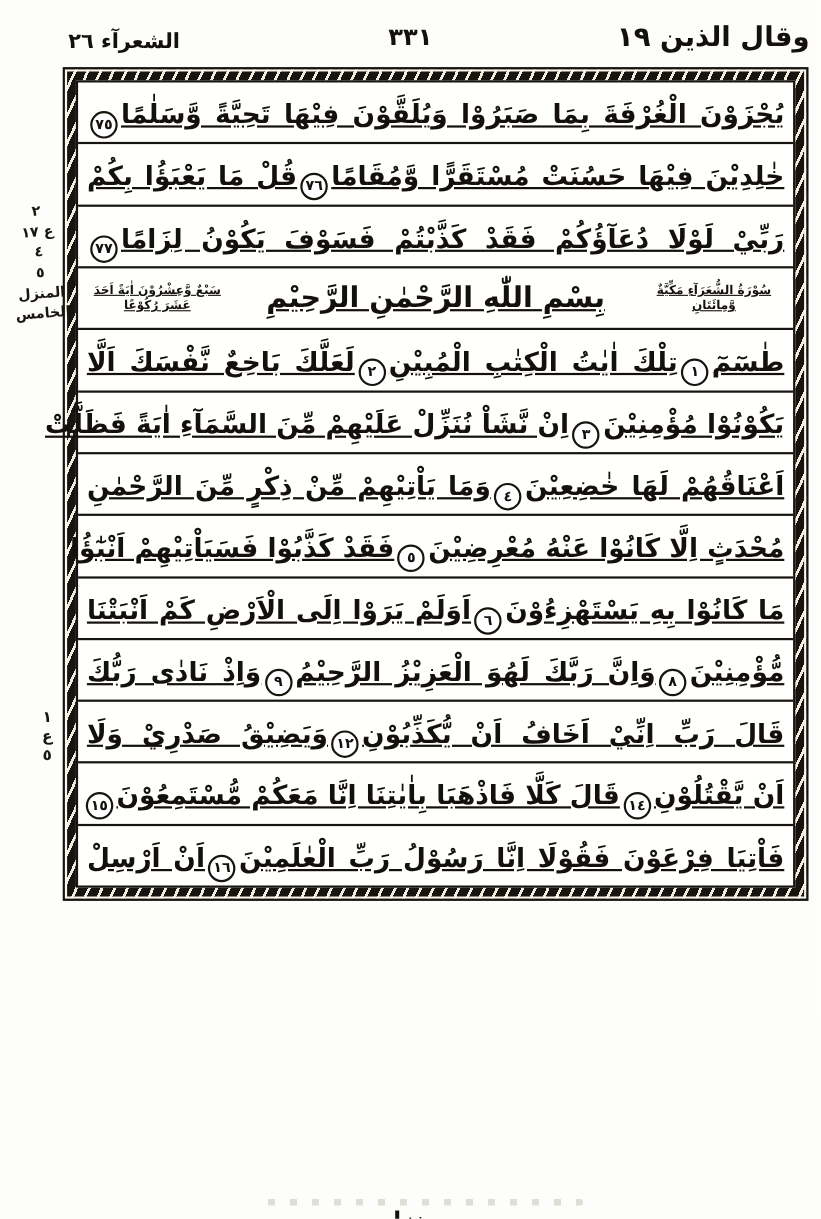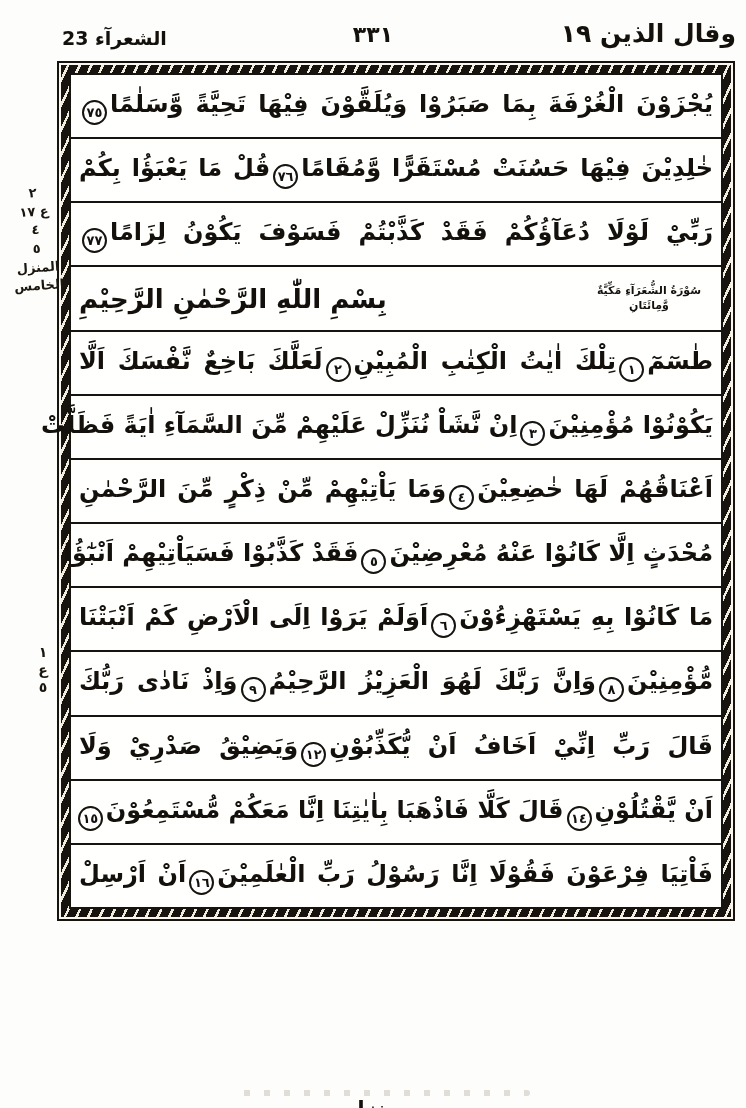--- a/index.html
+++ b/index.html
@@ -8,26 +8,27 @@
     background:#fdfdfb;color:#14110d;
     font-family:"DejaVu Sans",sans-serif;
   }
   
   .runhead{position:absolute;font-weight:700;white-space:nowrap;direction:rtl;}
   #head-left{left:62px;top:27px;font-size:19px;}
   #head-center{left:50%;top:22px;transform:translateX(-50%);font-size:22px;letter-spacing:2px;}
   #head-right{right:10px;top:19px;font-size:25px;}
   
   .frame{
-    position:absolute;left:57px;top:61px;width:678px;height:860px;
+    position:absolute;left:57px;top:61px;width:678px;height:758px;
     box-sizing:border-box;
     border:2px solid #17130e;
     padding:10px;
     background:repeating-linear-gradient(115deg,#17130e 0 8px,#f2ecdf 8px 10.5px);
     box-shadow:inset 0 0 0 2px #faf7f0;
+    text-decoration:underline;
   }
   .sheet{
     box-sizing:border-box;height:100%;width:100%;
     background:#fffffe;border:2px solid #17130e;
     display:flex;flex-direction:column;
   }
   
   .row{
     flex:1;min-height:0;border-bottom:2px solid #17130e;
     direction:rtl;text-align:justify;text-align-last:justify;
@@ -67,32 +68,33 @@
   }
   #catchword-smudge{
     position:absolute;left:230px;top:1090px;width:300px;height:6px;
     background:repeating-linear-gradient(90deg,transparent 0 14px,#c9c4ba 14px 20px);
     opacity:.55;border-radius:3px;
   }
 </style>
 </head>
 <body>
 
-<div class="runhead" id="head-left">الشعرآء 23</div>
+<div class="runhead" id="head-left">الشعرآء ٢٦</div>
 <div class="runhead" id="head-center">٣٣١</div>
 <div class="runhead" id="head-right">وقال الذين ١٩</div>
 
 <div class="frame">
   <div class="sheet">
       <div class="row"><span class="txt">يُجْزَوْنَ الْغُرْفَةَ بِمَا صَبَرُوْا وَيُلَقَّوْنَ فِيْهَا تَحِيَّةً وَّسَلٰمًا</span><span class="vnum">٧٥</span></div>
       <div class="row"><span class="txt">خٰلِدِيْنَ فِيْهَا حَسُنَتْ مُسْتَقَرًّا وَّمُقَامًا</span><span class="vnum">٧٦</span><span class="txt">قُلْ مَا يَعْبَؤُا بِكُمْ</span></div>
       <div class="row"><span class="txt">رَبِّيْ لَوْلَا دُعَآؤُكُمْ فَقَدْ كَذَّبْتُمْ فَسَوْفَ يَكُوْنُ لِزَامًا</span><span class="vnum">٧٧</span></div>
       <div class="row surah">
         <span class="sr-label">سُوْرَةُ الشُّعَرَآءِ مَكِّيَّةٌ وَّمِائَتَانِ</span>
         <span class="sr-bism">بِسْمِ اللّٰهِ الرَّحْمٰنِ الرَّحِيْمِ</span>
+        <span class="sr-label">سَبْعٌ وَّعِشْرُوْنَ اٰيَةً اَحَدَ عَشَرَ رُكُوْعًا</span>
       </div>
       <div class="row"><span class="txt">طٰسٓمٓ</span><span class="vnum">١</span><span class="txt">تِلْكَ اٰيٰتُ الْكِتٰبِ الْمُبِيْنِ</span><span class="vnum">٢</span><span class="txt">لَعَلَّكَ بَاخِعٌ نَّفْسَكَ اَلَّا</span></div>
       <div class="row"><span class="txt">يَكُوْنُوْا مُؤْمِنِيْنَ</span><span class="vnum">٣</span><span class="txt">اِنْ نَّشَاْ نُنَزِّلْ عَلَيْهِمْ مِّنَ السَّمَآءِ اٰيَةً فَظَلَّتْ</span></div>
       <div class="row"><span class="txt">اَعْنَاقُهُمْ لَهَا خٰضِعِيْنَ</span><span class="vnum">٤</span><span class="txt">وَمَا يَاْتِيْهِمْ مِّنْ ذِكْرٍ مِّنَ الرَّحْمٰنِ</span></div>
       <div class="row"><span class="txt">مُحْدَثٍ اِلَّا كَانُوْا عَنْهُ مُعْرِضِيْنَ</span><span class="vnum">٥</span><span class="txt">فَقَدْ كَذَّبُوْا فَسَيَاْتِيْهِمْ اَنْبٰٓؤُا</span></div>
       <div class="row"><span class="txt">مَا كَانُوْا بِهِ يَسْتَهْزِءُوْنَ</span><span class="vnum">٦</span><span class="txt">اَوَلَمْ يَرَوْا اِلَى الْاَرْضِ كَمْ اَنْبَتْنَا</span></div>
       <div class="row"><span class="txt">مُّؤْمِنِيْنَ</span><span class="vnum">٨</span><span class="txt">وَاِنَّ رَبَّكَ لَهُوَ الْعَزِيْزُ الرَّحِيْمُ</span><span class="vnum">٩</span><span class="txt">وَاِذْ نَادٰى رَبُّكَ</span></div>
       <div class="row"><span class="txt">قَالَ رَبِّ اِنِّيْ اَخَافُ اَنْ يُّكَذِّبُوْنِ</span><span class="vnum">١٢</span><span class="txt">وَيَضِيْقُ صَدْرِيْ وَلَا</span></div>
       <div class="row"><span class="txt">اَنْ يَّقْتُلُوْنِ</span><span class="vnum">١٤</span><span class="txt">قَالَ كَلَّا فَاذْهَبَا بِاٰيٰتِنَا اِنَّا مَعَكُمْ مُّسْتَمِعُوْنَ</span><span class="vnum">١٥</span></div>
       <div class="row"><span class="txt">فَاْتِيَا فِرْعَوْنَ فَقُوْلَا اِنَّا رَسُوْلُ رَبِّ الْعٰلَمِيْنَ</span><span class="vnum">١٦</span><span class="txt">اَنْ اَرْسِلْ</span></div>

